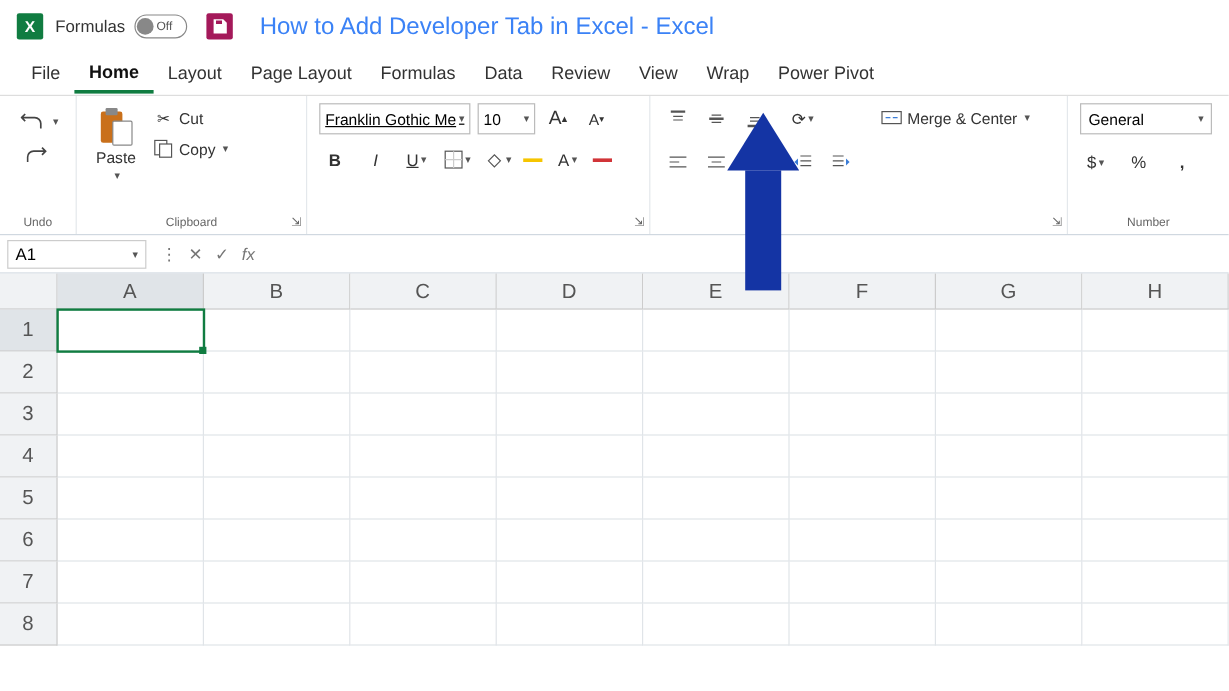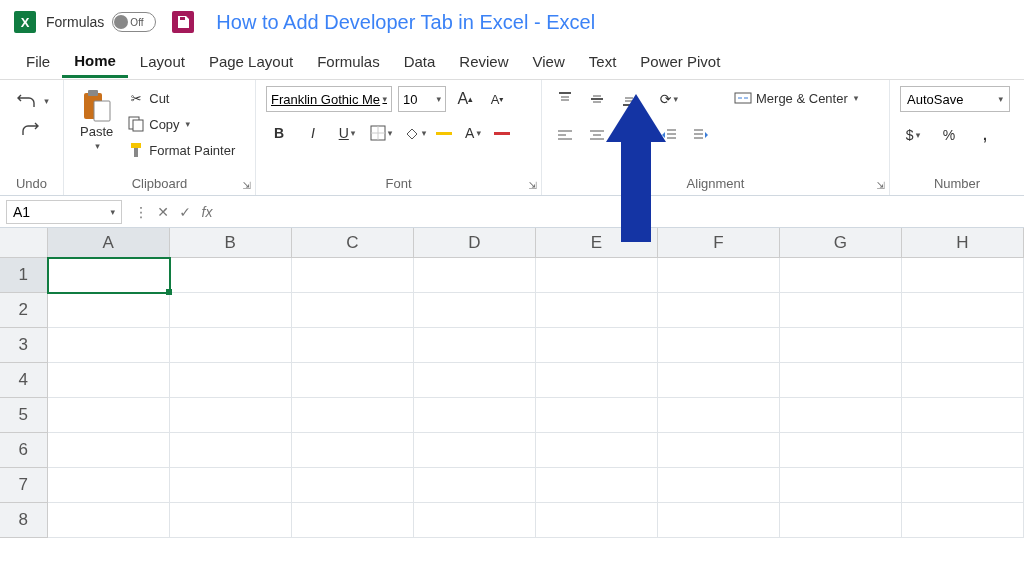--- a/index.html
+++ b/index.html
@@ -17,21 +17,21 @@
 
 
 .tabs { display: flex; align-items: center; padding: 0 14px; height: 36px; border-bottom: 1px solid #ddd; gap: 0; }
 .tab { padding: 6px 12px; font-size: 15px; color: #333; cursor: pointer; }
 .tab.active { font-weight: 600; border-bottom: 3px solid #107c41; color: #111; }
 
 
 .ribbon { display: flex; height: 116px; border-bottom: 1px solid #d0d8e0; background: #fff; }
 .group { border-right: 1px solid #e4e8ec; padding: 6px 10px 2px 10px; display: flex; flex-direction: column; justify-content: space-between; position: relative; }
 .group-body { display: flex; gap: 6px; align-items: flex-start; flex: 1; }
-.group-label { text-align: center; font-size: 13px; color: #666; padding-bottom: 2px; }
+.group-label { text-align: center; font-size: 10px; color: #666; padding-bottom: 2px; }
 .group-launcher { position: absolute; right: 4px; bottom: 4px; font-size: 10px; color: #666; }
 
 .big-btn { display: flex; flex-direction: column; align-items: center; justify-content: center; gap: 2px; padding: 4px 6px; font-size: 13px; color: #333; }
 .big-btn .icon { width: 32px; height: 32px; display: flex; align-items: center; justify-content: center; }
 .small-row { display: flex; align-items: center; gap: 4px; font-size: 13px; color: #333; padding: 3px 2px; }
 .small-row .icon { width: 18px; height: 18px; display: flex; align-items: center; justify-content: center; }
 .col { display: flex; flex-direction: column; gap: 2px; }
 .dd { font-size: 9px; color: #555; margin-left: 2px; }
 
 .font-select { border: 1px solid #bbb; height: 26px; font-size: 13px; padding: 2px 4px; background: #fff; display: flex; align-items: center; justify-content: space-between; }
@@ -94,21 +94,21 @@
 
 <div class="tabs">
   <div class="tab">File</div>
   <div class="tab active">Home</div>
   <div class="tab">Layout</div>
   <div class="tab">Page Layout</div>
   <div class="tab">Formulas</div>
   <div class="tab">Data</div>
   <div class="tab">Review</div>
   <div class="tab">View</div>
-  <div class="tab">Text</div>
+  <div class="tab">Wrap</div>
   <div class="tab">Power Pivot</div>
 </div>
 
 <div class="ribbon">
 
   <div class="group" style="width:64px">
     <div class="group-body col" style="align-items:center;justify-content:flex-start;padding-top:2px">
       <div class="icon-row">
         <div class="icon-btn">
           <svg width="20" height="14" viewBox="0 0 20 14">
@@ -147,29 +147,20 @@
         <div class="small-row">
           <div class="icon">
             <svg width="16" height="16" viewBox="0 0 16 16">
                 <rect x="1" y="1" width="10" height="12" fill="#fff" stroke="#555"></rect>
                 <rect x="5" y="4" width="10" height="11" fill="#fff" stroke="#555"></rect>
               </svg>
           </div>
           <span>Copy</span>
           <span class="dd">▾</span>
         </div>
-        <div class="small-row">
-          <div class="icon">
-            <svg width="16" height="16" viewBox="0 0 16 16">
-                <rect x="3" y="1" width="10" height="5" fill="#f6c500"></rect>
-                <rect x="6" y="6" width="4" height="9" fill="#888"></rect>
-              </svg>
-          </div>
-          <span>Format Painter</span>
-        </div>
       </div>
     </div>
     <div class="group-label">Clipboard</div>
     <div class="group-launcher">⇲</div>
   </div>
 
   <div class="group" style="width:286px">
     <div class="group-body col" style="gap:8px">
       <div class="icon-row" style="gap:6px">
         <div class="font-select font-name">
@@ -206,21 +197,20 @@
           <svg width="16" height="14" viewBox="0 0 16 14">
               <path d="M3 8 L8 3 L13 8 L8 13 z" fill="#fff" stroke="#555"></path>
             </svg>
           <span class="dd">▾</span>
         </div>
         <span class="underline-y"></span>
         <div class="icon-btn">A<span class="dd">▾</span></div>
         <span class="underline-r"></span>
       </div>
     </div>
-    <div class="group-label">Font</div>
     <div class="group-launcher">⇲</div>
   </div>
 
   <div class="group" style="width:348px">
     <div class="group-body" style="gap:18px">
       <div class="col" style="gap:10px">
         <div class="icon-row" style="gap:6px">
           <div class="icon-btn">
               <svg width="16" height="16">
                 <line x1="2" y1="2" x2="14" y2="2" stroke="#555" stroke-width="2"></line>
@@ -291,28 +281,27 @@
                 <rect x="1" y="3" width="16" height="10" fill="none" stroke="#555"></rect>
                 <path d="M4 8 h4" stroke="#3b7dd8"></path>
                 <path d="M14 8 h-4" stroke="#3b7dd8"></path>
               </svg>
             </div>
           <span>Merge &amp; Center</span>
           <span class="dd">▾</span>
         </div>
       </div>
     </div>
-    <div class="group-label">Alignment</div>
     <div class="group-launcher">⇲</div>
   </div>
 
   <div class="group" style="flex:1;border-right:none">
     <div class="group-body col" style="gap:10px">
       <div class="number-select">
-        <span>AutoSave</span>
+        <span>General</span>
         <span class="dd">▾</span>
       </div>
       <div class="icon-row" style="gap:10px;font-size:17px">
         <div class="icon-btn">$<span class="dd">▾</span></div>
         <div class="icon-btn">%</div>
         <div class="icon-btn" style="font-weight:bold">,</div>
       </div>
     </div>
     <div class="group-label">Number</div>
   </div>

